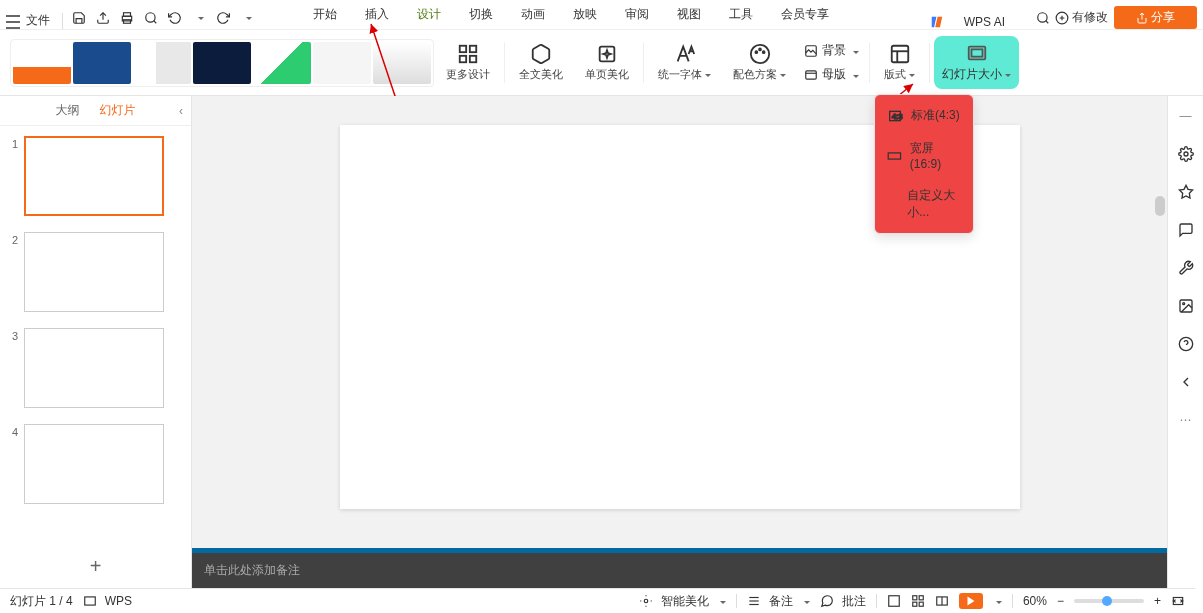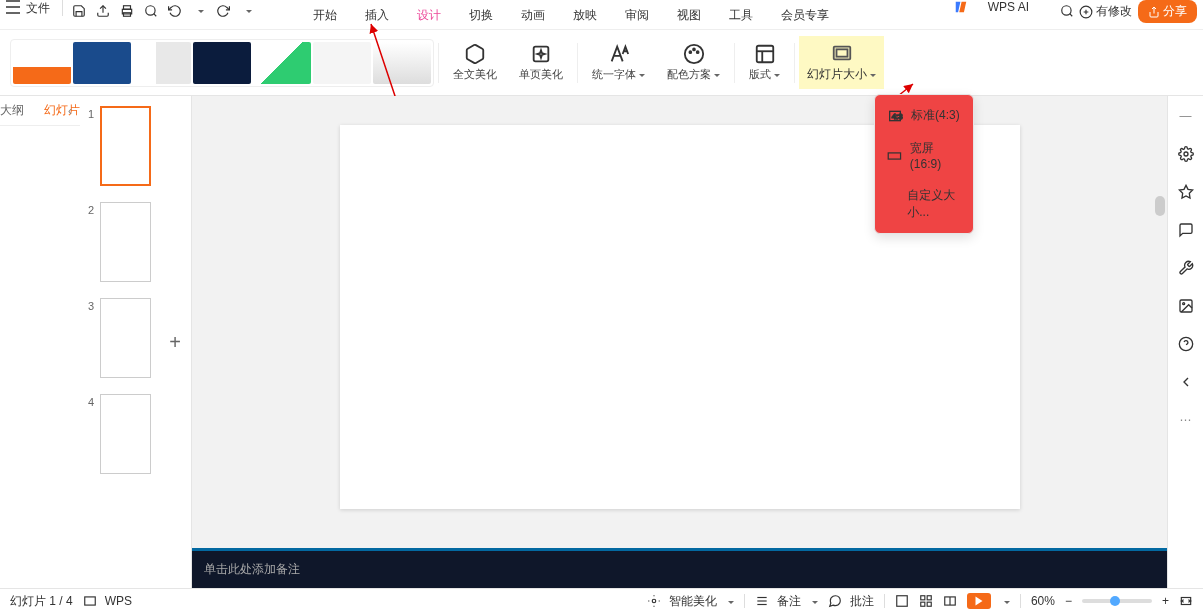--- a/index.html
+++ b/index.html
@@ -1,83 +1,83 @@
 <!DOCTYPE html>
 <html><head>
 <meta charset="utf-8">
 <style>
 *{box-sizing:border-box;margin:0;padding:0;font-family:"Microsoft YaHei",Arial,sans-serif;font-size:12px;color:#333;user-select:none}
 body{width:1203px;height:613px;overflow:hidden;background:#fff;position:relative}
 
 
-.menubar{height:30px;display:flex;align-items:flex-start;padding:0 6px;border-bottom:1px solid #eee}
+.menubar{height:30px;display:flex;align-items:flex-end;padding:0 6px;border-bottom:1px solid #eee}
 .menubar .ham{width:14px;height:14px;display:flex;flex-direction:column;justify-content:space-between;margin-right:6px}
 .menubar .ham span{height:2px;background:#666;display:block}
 .menubar .file-label{margin-right:8px}
 .menubar .sep{width:1px;height:16px;background:#ddd;margin:0 4px}
 .menubar .qa-btn{width:22px;height:22px;display:flex;align-items:center;justify-content:center;margin:0 1px;color:#555}
 .menubar .qa-btn svg{width:14px;height:14px}
 .menubar .tabs{display:flex;flex:1;margin-left:40px}
 .menubar .tab{padding:0 14px;height:30px;display:flex;align-items:center;cursor:pointer}
-.menubar .tab.active{color:#ec4899}
+.menubar .tab.active{color:#4d7c0f}
 .menubar .ai-label{margin:0 26px;display:flex;align-items:center;gap:20px}
 .ai-icon{width:14px;height:14px}
 .menubar .right{display:flex;align-items:center;gap:6px}
 .badge-mod{color:#666;display:flex;align-items:center;gap:3px}
-.share-btn{background:#f56a18;color:#fff;padding:3px 10px;border-radius:8px;display:flex;align-items:center;gap:3px}
+.share-btn{background:#f56a18;color:#fff;padding:3px 22px;border-radius:3px;display:flex;align-items:center;gap:3px}
 
 
 .ribbon{height:66px;display:flex;align-items:center;padding:6px 10px;border-bottom:1px solid #e5e5e5;gap:2px;background:#fff}
 .theme-strip{display:flex;gap:2px;border:1px solid #eee;border-radius:4px;padding:2px;height:48px}
 .theme-thumb{width:58px;height:42px;border-radius:2px;background:#ddd}
 .rb-group{display:flex;flex-direction:column;align-items:center;justify-content:center;padding:0 10px;height:56px;cursor:pointer;gap:2px}
 .rb-group .rlabel{font-size:11px;color:#444}
 .rb-icon{width:22px;height:22px;display:flex;align-items:center;justify-content:center;color:#555}
 .rb-icon svg{width:22px;height:22px}
 .rb-sep{width:1px;height:40px;background:#eee;margin:0 2px}
 .rb-stack{display:flex;flex-direction:column;gap:2px;padding:0 6px}
 .rb-mini{display:flex;align-items:center;gap:4px;cursor:pointer;color:#444;height:22px}
 .rb-mini svg{width:14px;height:14px}
-.slide-size-btn{background:#fef9c3;border-radius:0;padding:6px 8px;display:flex;flex-direction:column;align-items:center;gap:2px;cursor:pointer}
+.slide-size-btn{background:#5eead4;border-radius:8px;padding:6px 8px;display:flex;flex-direction:column;align-items:center;gap:2px;cursor:pointer}
 
 
 .dropdown{position:absolute;top:94px;left:874px;width:100px;background:#ef4444;border:1px solid #e5e5e5;border-radius:6px;box-shadow:0 4px 12px rgba(0,0,0,.12);padding:4px 0;z-index:100}
 .dropdown .item{display:flex;align-items:center;gap:8px;padding:8px 12px;cursor:pointer}
 .dropdown .item svg{width:16px;height:16px;color:#555}
 
 
 .arrow{position:absolute;pointer-events:none}
 .circ-num{position:absolute;width:18px;height:18px;border:1.5px solid #d00;border-radius:50%;display:flex;align-items:center;justify-content:center;color:#d00;font-size:12px;pointer-events:none}
 
 
 .workspace{position:absolute;top:96px;left:0;right:36px;bottom:25px;display:flex;background:#f2f2f2}
-.side-panel{width:192px;background:#fff;border-right:1px solid #e5e5e5;display:flex;}
+.side-panel{width:192px;background:#fff;border-right:1px solid #e5e5e5;display:flex;flex-direction:column}
 .side-tabs{display:flex;height:30px;align-items:center;justify-content:center;gap:20px;border-bottom:1px solid #eee;position:relative}
 .side-tabs .st{cursor:pointer;color:#666}
 .side-tabs .st.active{color:#f56a18}
 .side-tabs .close{position:absolute;right:8px;color:#888;cursor:pointer}
 .thumbs{flex:1;overflow:auto;padding:10px 8px}
 .thumb-row{display:flex;align-items:flex-start;gap:6px;margin-bottom:16px}
 .thumb-num{width:10px;text-align:right;color:#666;font-size:11px;padding-top:2px}
 .thumb{width:140px;height:80px;background:#fff;border:1px solid #ccc}
 .thumb.sel{border:2px solid #f56a18}
 .add-slide{display:flex;align-items:center;justify-content:center;padding:10px;color:#666;font-size:20px;cursor:pointer}
 
 .canvas-area{flex:1;position:relative;display:flex;flex-direction:column}
 .canvas-view{flex:1;display:flex;align-items:center;justify-content:center;overflow:hidden}
 .slide-canvas{width:680px;height:384px;background:#fff;box-shadow:0 1px 4px rgba(0,0,0,.15)}
-.notes-bar{height:40px;border-top:3px solid #0369a1;background:#0f172a;display:flex;align-items:center;padding:0 12px;color:#aaa;margin-top: 10px}
+.notes-bar{height:40px;border-top:5px solid #0369a1;background:#404040;display:flex;align-items:center;padding:0 12px;color:#aaa;margin-top: 10px}
 
 
 .right-rail{position:absolute;top:96px;right:0;bottom:25px;width:36px;background:#fff;border-left:1px solid #e5e5e5;display:flex;flex-direction:column;align-items:center;padding-top:10px;gap:18px}
 .right-rail .rbtn{width:20px;height:20px;cursor:pointer;color:#888;display:flex;align-items:center;justify-content:center}
 .right-rail .rbtn svg{width:16px;height:16px}
 
 
-.status-bar{position:absolute;bottom:0;left:0;right:0;height:25px;border-top:1px solid #e5e5e5;background:#fff;display:flex;align-items:center;padding:0 10px;gap:10px;color:#555}
+.status-bar{position:absolute;bottom:0;left:0;right:8px;height:25px;border-top:1px solid #e5e5e5;background:#fff;display:flex;align-items:center;padding:0 10px;gap:10px;color:#555}
 .status-bar .spacer{flex:1}
 .sb-btn{display:flex;align-items:center;gap:8px;cursor:pointer}
 .sb-btn svg{width:14px;height:14px}
 .play-btn{background:#f56a18;color:#fff;padding:2px 6px;border-radius:3px;display:flex;align-items:center}
 .zoom-slider{width:70px;height:4px;background:#ddd;position:relative;border-radius:2px}
 .zoom-slider .knob{width:10px;height:10px;background:#52a9ff;border-radius:50%;position:absolute;top:-3px;left:40%}
 
 .chev::after{content:"";display:inline-block;border:3px solid transparent;border-top-color:#666;margin-left:3px;position:relative;top:2px}
 .scrollbar-v{position:absolute;right:2px;top:100px;width:10px;height:20px;background:#ccc;border-radius:5px}
 </style>
@@ -183,20 +183,31 @@
   <div class="theme-strip">
     <div class="theme-thumb" style="background:linear-gradient(#fff 60%,#f56a18 60%)"></div>
     <div class="theme-thumb" style="background:#1a4b8c"></div>
     <div class="theme-thumb" style="background:linear-gradient(90deg,#fff 40%,#e8e8e8 40%)"></div>
     <div class="theme-thumb" style="background:#0b1c3d"></div>
     <div class="theme-thumb" style="background:linear-gradient(135deg,#fff 50%,#2ecc71 50%)"></div>
     <div class="theme-thumb" style="background:#f5f5f5"></div>
     <div class="theme-thumb" style="background:linear-gradient(#fff,#ddd)"></div>
   </div>
 
+  <div class="rb-group">
+    <div class="rb-icon">
+        <svg viewBox="0 0 24 24" fill="none" stroke="currentColor" stroke-width="2">
+          <rect x="3" y="3" width="7" height="7"></rect>
+          <rect x="14" y="3" width="7" height="7"></rect>
+          <rect x="3" y="14" width="7" height="7"></rect>
+          <rect x="14" y="14" width="7" height="7"></rect>
+        </svg>
+      </div>
+    <span class="rlabel">更多设计</span>
+  </div>
   <div class="rb-sep"></div>
   <div class="rb-group">
     <div class="rb-icon">
         <svg viewBox="0 0 24 24" fill="none" stroke="currentColor" stroke-width="2">
           <path d="M21 16V8a2 2 0 0 0-1-1.73l-7-4a2 2 0 0 0-2 0l-7 4A2 2 0 0 0 3 8v8a2 2 0 0 0 1 1.73l7 4a2 2 0 0 0 2 0l7-4A2 2 0 0 0 21 16z"></path>
         </svg>
       </div>
     <span class="rlabel">全文美化</span>
   </div>
   <div class="rb-group">
@@ -221,20 +232,38 @@
   <div class="rb-group">
     <div class="rb-icon">
         <svg viewBox="0 0 24 24" fill="none" stroke="currentColor" stroke-width="2">
           <circle cx="12" cy="12" r="10"></circle>
           <circle cx="8" cy="10" r="1" fill="#f00"></circle>
           <circle cx="12" cy="7" r="1" fill="#0a0"></circle>
           <circle cx="16" cy="10" r="1" fill="#00f"></circle>
         </svg>
       </div>
     <span class="rlabel chev">配色方案</span>
+  </div>
+  <div class="rb-stack">
+    <div class="rb-mini">
+      <svg viewBox="0 0 24 24" fill="none" stroke="currentColor" stroke-width="2">
+          <rect x="3" y="3" width="18" height="18" rx="2"></rect>
+          <path d="M3 15l5-5 4 4 3-3 6 6"></path>
+        </svg>
+      <span>背景</span>
+        <span class="chev"></span>
+    </div>
+    <div class="rb-mini">
+      <svg viewBox="0 0 24 24" fill="none" stroke="currentColor" stroke-width="2">
+          <rect x="3" y="5" width="18" height="14" rx="2"></rect>
+          <line x1="3" y1="9" x2="21" y2="9"></line>
+        </svg>
+      <span>母版</span>
+        <span class="chev"></span>
+    </div>
   </div>
   <div class="rb-sep"></div>
   <div class="rb-group">
     <div class="rb-icon">
         <svg viewBox="0 0 24 24" fill="none" stroke="currentColor" stroke-width="2">
           <rect x="3" y="3" width="18" height="18" rx="2"></rect>
           <line x1="3" y1="9" x2="21" y2="9"></line>
           <line x1="9" y1="21" x2="9" y2="9"></line>
         </svg>
       </div>

